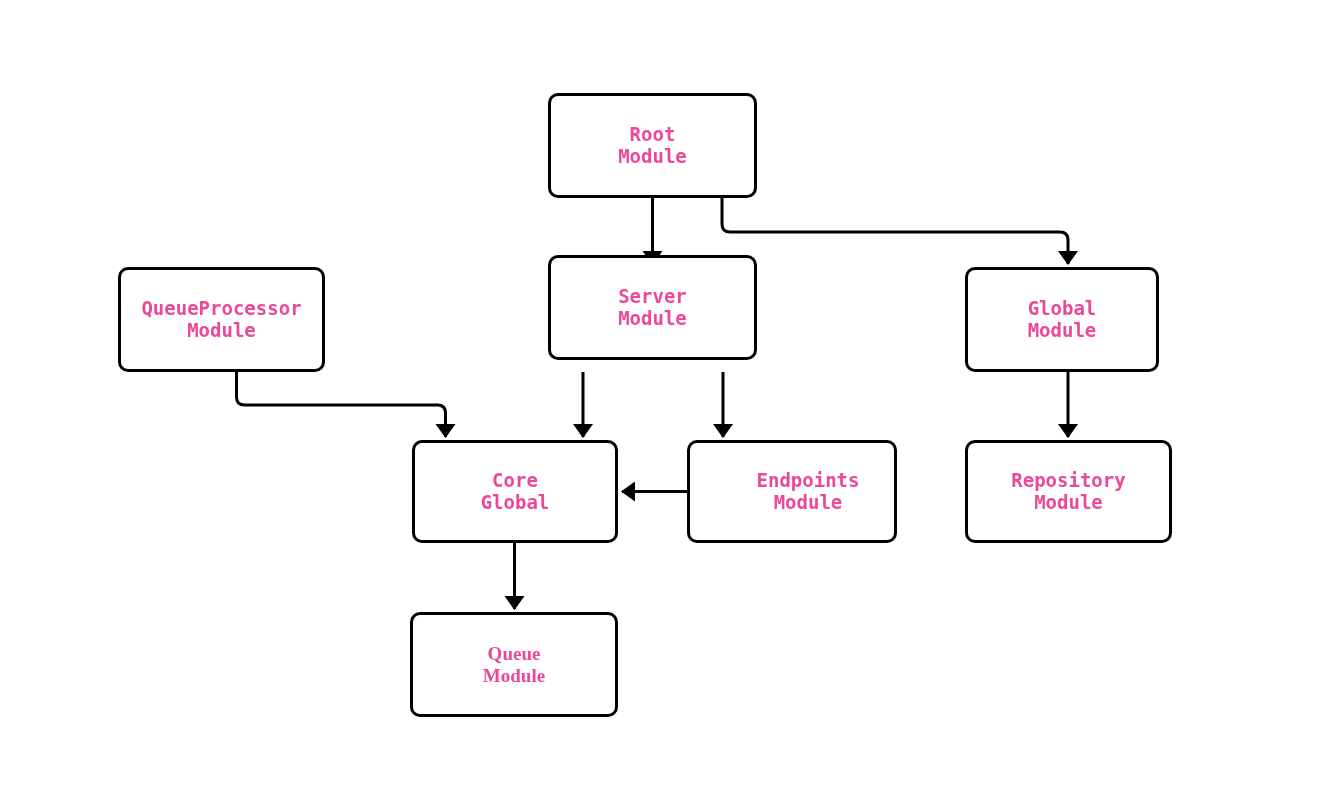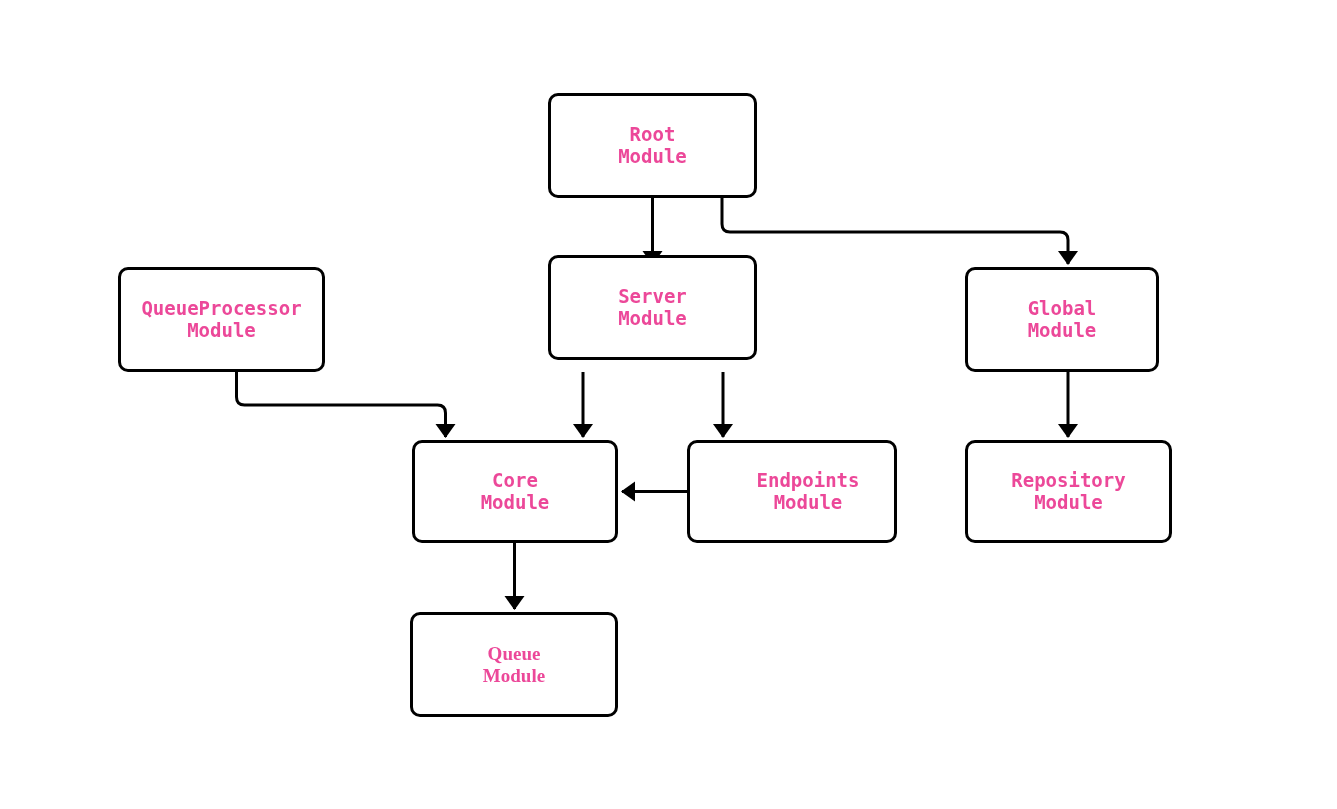--- a/index.html
+++ b/index.html
@@ -90,21 +90,21 @@
 Module</span>
   </div>
 
   <div class="node" style="left:965px; top:267px; width:194px; height:105px;">
     <span class="label">Global
 Module</span>
   </div>
 
   <div class="node" style="left:412px; top:440px; width:206px; height:103px;">
     <span class="label">Core
-Module</span>
+Global</span>
   </div>
 
   <div class="node" style="left:687px; top:440px; width:210px; height:103px;padding-left:32px;">
     <span class="label">Endpoints
 Module</span>
   </div>
 
   <div class="node" style="left:965px; top:440px; width:207px; height:103px;justify-content:center;">
     <span class="label">Repository
 Module</span>

